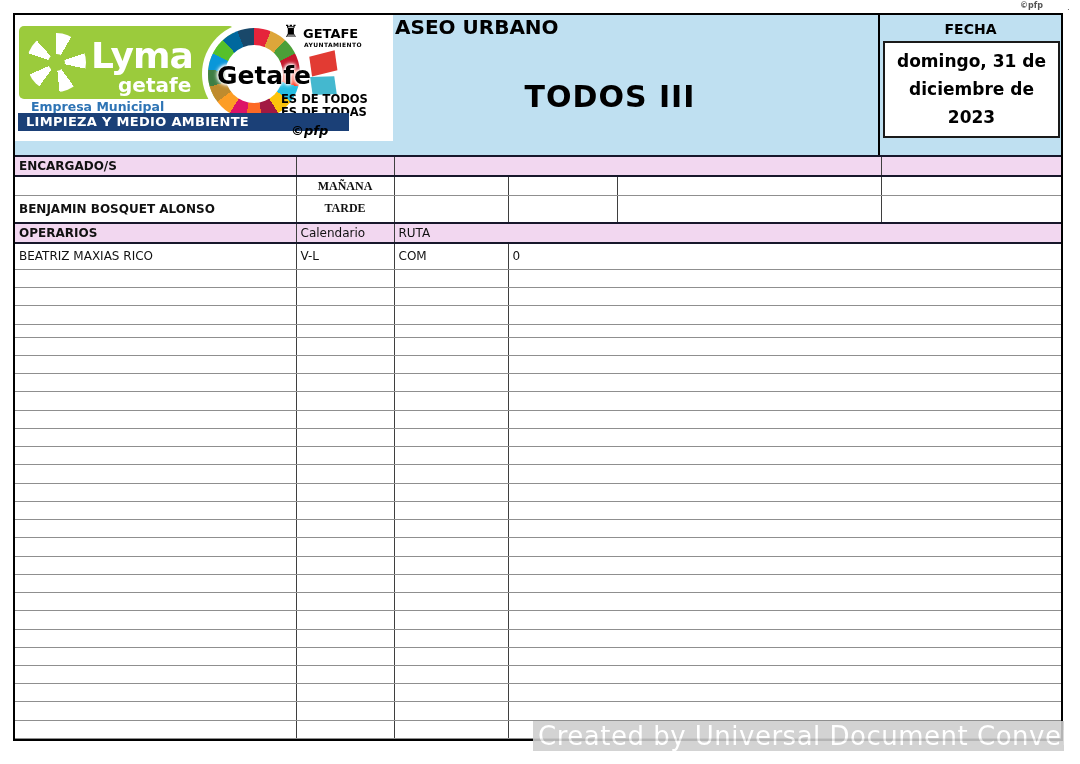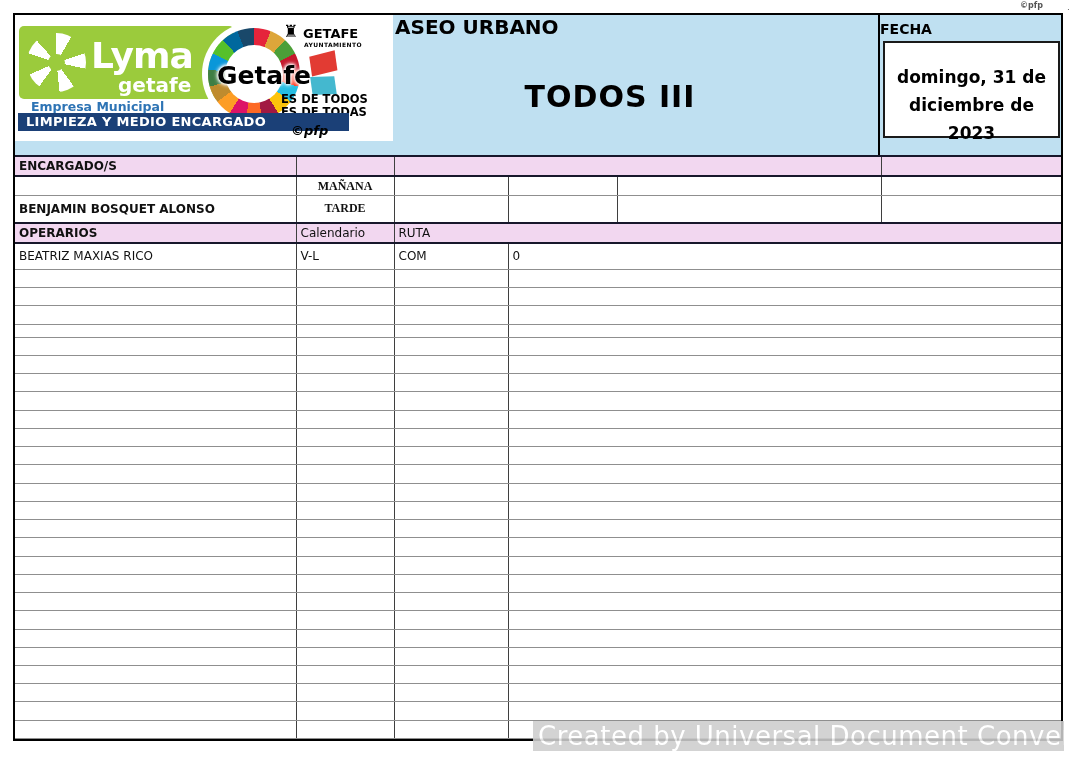--- a/index.html
+++ b/index.html
@@ -44,26 +44,26 @@
   .empresa{position:absolute;left:16px;top:84px;font-size:12.5px;font-weight:bold;color:var(--empresa_blue,#2E74B5);}
   .navybar{position:absolute;left:3px;top:98px;width:331px;height:18px;background:var(--navy_bar,#1B4077);
     color:#fff;font-size:13px;font-weight:bold;letter-spacing:.3px;line-height:18px;padding-left:8px;box-sizing:border-box;}
   .pfp{position:absolute;left:276px;top:108px;font-size:13px;font-weight:bold;font-style:italic;color:#000;}
 
   .doc-title{position:absolute;left:380px;top:0;width:430px;text-align:left;
     font-size:20px;font-weight:bold;color:#000;}
   .sector-title{position:absolute;left:380px;top:64px;width:430px;text-align:center;
     font-size:30px;font-weight:bold;letter-spacing:1px;color:#000;}
   .fecha-divider{position:absolute;left:863px;top:0;width:2px;height:140px;background:#000;}
-  .fecha-label{position:absolute;left:865px;top:6px;width:181px;
+  .fecha-label{position:absolute;left:865px;top:6px;width:181px;text-align:center;
     font-size:14px;font-weight:bold;color:#000;}
   .date-box{position:absolute;left:868px;top:26px;width:177px;height:97px;background:#fff;
     border:2px solid #1a1a1a;box-sizing:border-box;text-align:center;}
   .date-box div{font-size:17px;font-weight:bold;line-height:28px;color:#000;}
-  .date-box div:first-child{margin-top:20px;}
+  .date-box div:first-child{margin-top:4px;}
 
   
   table.grid{border-collapse:collapse;table-layout:fixed;width:100%;height:584px;}
   table.grid td{
     border-right:1px solid #3f3f3f;border-bottom:1px solid #8f8f8f;
     padding:0 4px;font-size:12px;overflow:hidden;white-space:nowrap;
     vertical-align:middle;color:#111;
   }
   table.grid td:last-child{border-right:none;}
   tr.pink td{background:var(--row_pink,#F2D7F0);
@@ -104,21 +104,21 @@
       <div class="flag">
         <div class="red"></div>
         <div class="cyan"></div>
       </div>
       <div class="crest">♜</div>
       <div class="ayto-name">GETAFE</div>
       <div class="ayto-sub">AYUNTAMIENTO</div>
       <div class="slogan1">ES DE TODOS</div>
       <div class="slogan2">ES DE TODAS</div>
       <div class="empresa">Empresa Municipal</div>
-      <div class="navybar">LIMPIEZA Y MEDIO ENCARGADO</div>
+      <div class="navybar">LIMPIEZA Y MEDIO AMBIENTE</div>
       <div class="pfp">©pfp</div>
     </div>
 
     <div class="doc-title">ASEO URBANO</div>
     <div class="sector-title">TODOS III</div>
 
     <div class="fecha-divider"></div>
     <div class="fecha-label">FECHA</div>
     <div class="date-box">
       <div>domingo, 31 de</div>

